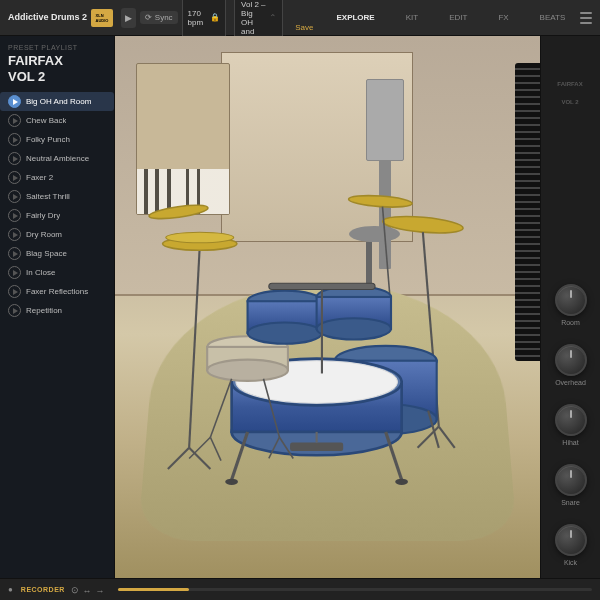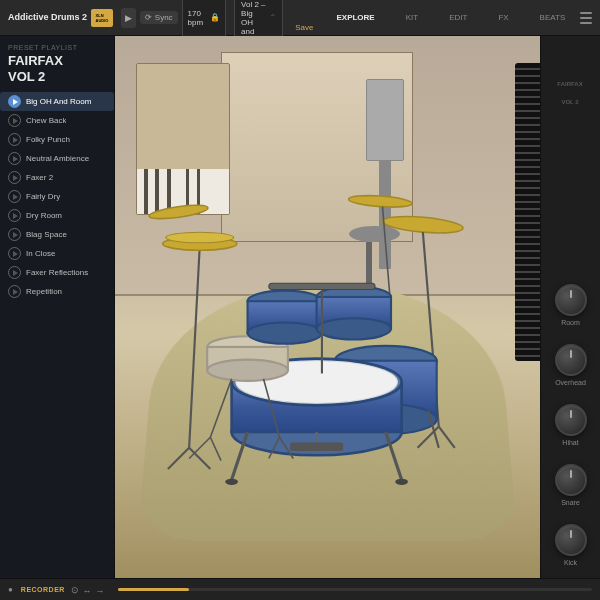--- a/index.html
+++ b/index.html
@@ -449,20 +449,26 @@
           <div class="play-circle">
               <div class="play-triangle-inactive"></div>
             </div>
           <span class="item-name">Neutral Ambience</span>
         </div>
         <div class="playlist-item">
           <div class="play-circle">
               <div class="play-triangle-inactive"></div>
             </div>
           <span class="item-name">Faxer 2</span>
+        </div>
+        <div class="playlist-item">
+          <div class="play-circle">
+              <div class="play-triangle-inactive"></div>
+            </div>
+          <span class="item-name">Saltest Thrill</span>
         </div>
         <div class="playlist-item">
           <div class="play-circle">
               <div class="play-triangle-inactive"></div>
             </div>
           <span class="item-name">Fairly Dry</span>
         </div>
         <div class="playlist-item">
           <div class="play-circle">
               <div class="play-triangle-inactive"></div>

